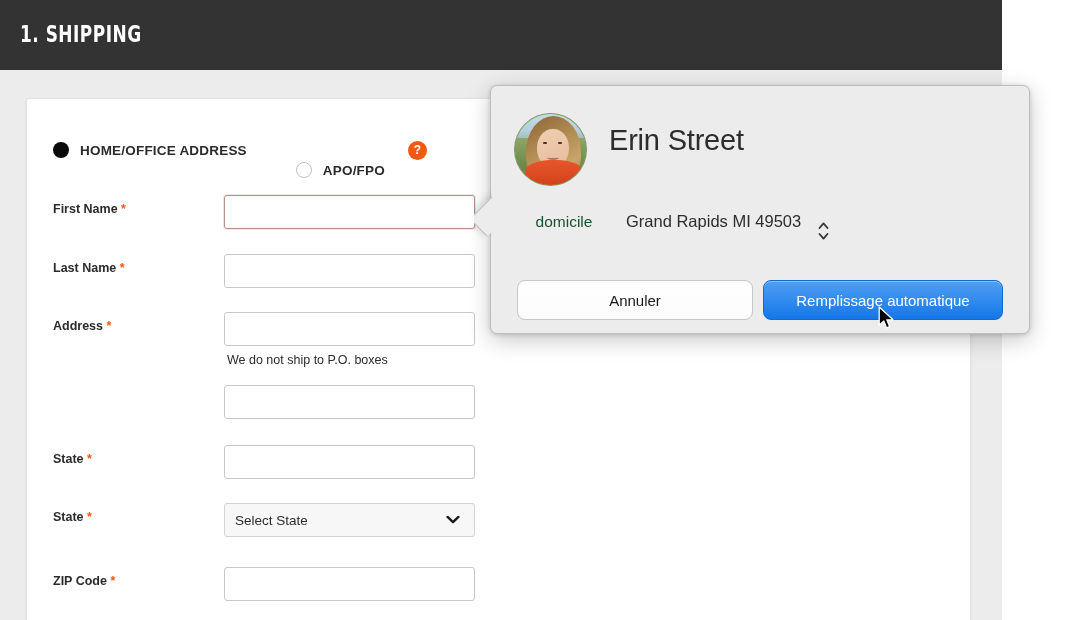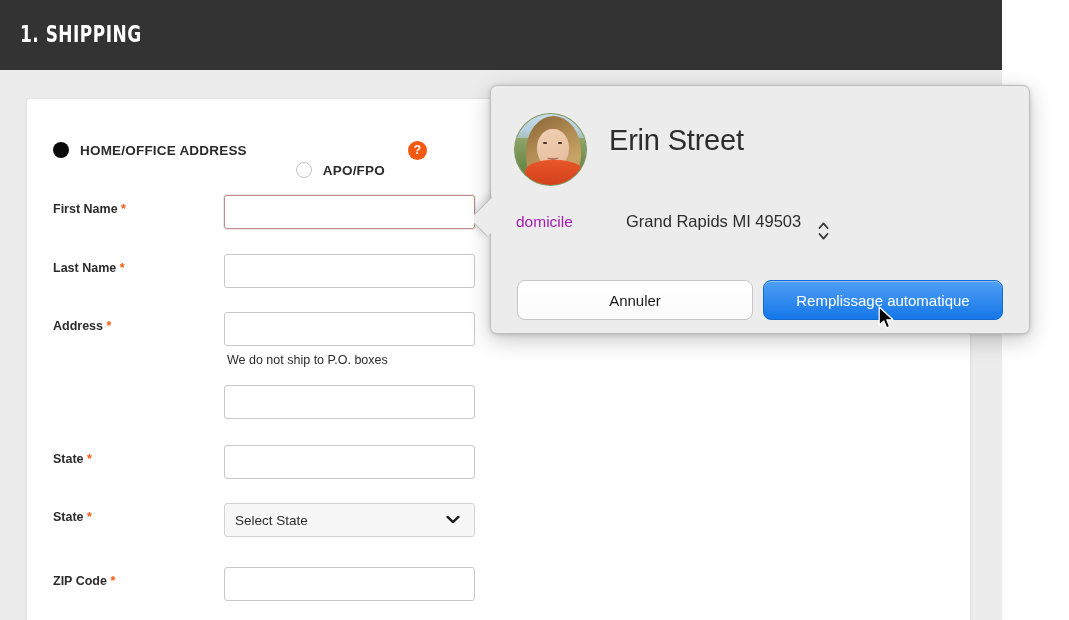--- a/index.html
+++ b/index.html
@@ -272,23 +272,23 @@
 
   #address-row {
     position: absolute;
     left: 25px;
     top: 124px;
     display: flex;
     align-items: flex-start;
   }
   #address-kind {
     width: 96px;
-    text-align: left;
+    text-align: center;
     font-size: 15.5px;
-    color: #a21caf;
+    color: #14532d;
     padding-top: 3px;
     white-space: nowrap;
   }
   #address-lines {
     margin-left: 14px;
     font-size: 16.5px;
     color: #2d2d2d;
     line-height: 22px;
     white-space: nowrap;
   }

